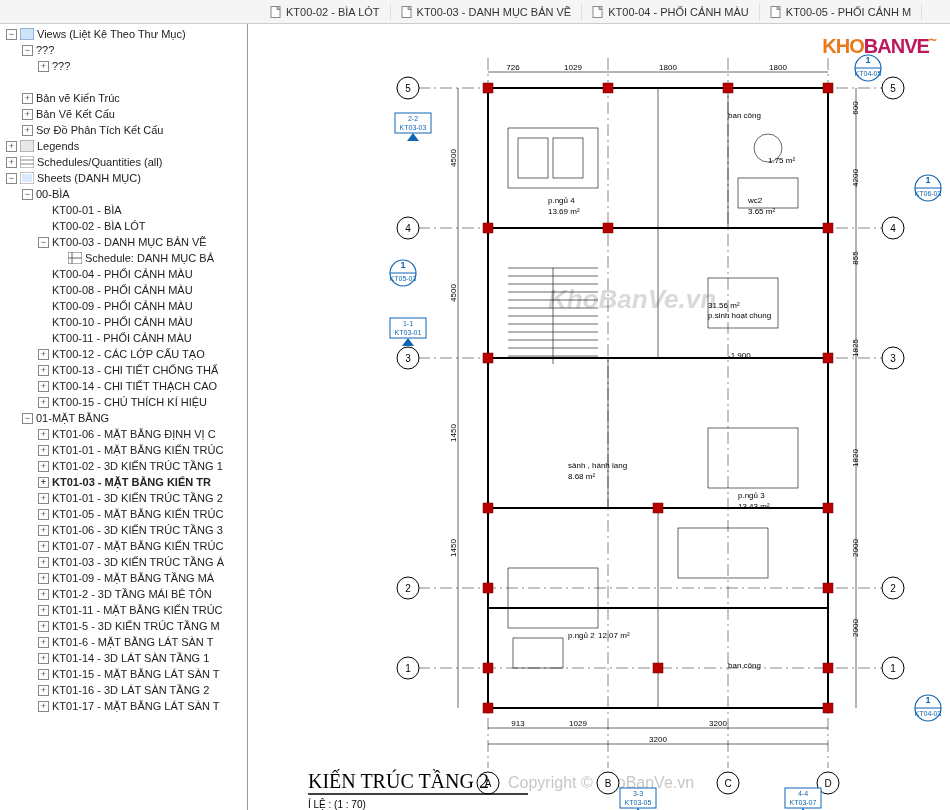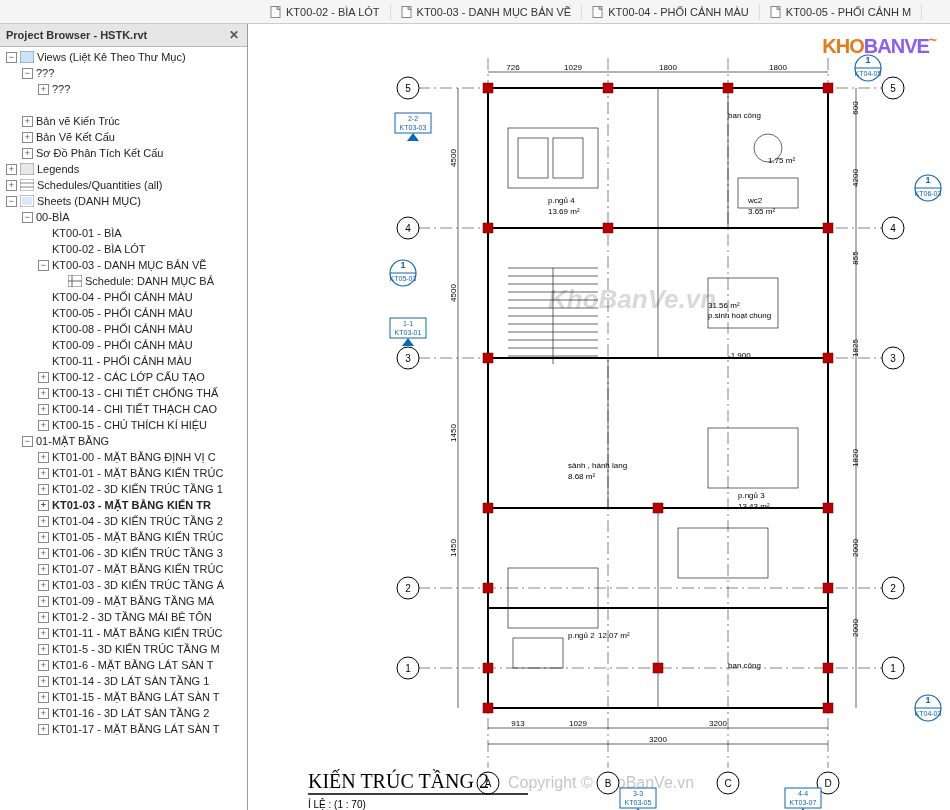--- a/index.html
+++ b/index.html
@@ -22,21 +22,21 @@
 .tree-item { display: flex; align-items: center; height: 16px; white-space: nowrap; color: #222; }
 .tree-item.bold { font-weight: 700; }
 .expander { width: 11px; height: 11px; border: 1px solid #888; display: flex; align-items: center; justify-content: center; font-size: 9px; line-height: 1; margin-right: 3px; color: #555; background: #fff; }
 .expander.empty { border: none; }
 .node-icon { width: 14px; height: 12px; margin-right: 3px; display: inline-block; }
 .indent { display: inline-block; }
 
 .canvas { flex: 1; background: #fff; position: relative; overflow: hidden; }
 .watermark-logo { position: absolute; top: 8px; right: 14px; font-family: Arial, sans-serif; font-weight: 700; font-size: 20px; letter-spacing: -1px; }
 .watermark-logo .k1 { color: #e87a1c; }
-.watermark-logo .k2 { color: #8b5cf6; }
+.watermark-logo .k2 { color: #be185d; }
 .watermark-logo .tilde { color: #e87a1c; font-size: 14px; vertical-align: super; }
 .wm-center { position: absolute; top: 260px; left: 300px; color: rgba(120,120,120,0.28); font-size: 26px; font-weight: 600; font-style: italic; }
 .wm-bottom { position: absolute; bottom: 18px; left: 260px; color: rgba(90,90,90,0.35); font-size: 16px; }
 
 .plan-svg { position: absolute; top: 4px; left: 60px; }
 
 .grid-bubble { fill: #fff; stroke: #000; stroke-width: 1; }
 .grid-text { font-size: 10px; text-anchor: middle; dominant-baseline: central; }
 .dim-text { font-size: 8px; text-anchor: middle; fill: #000; }
 .room-text { font-size: 8px; fill: #000; }
@@ -81,24 +81,20 @@
         <rect x="1" y="0.5" width="9" height="11" fill="#fff" stroke="#888"></rect>
         <path d="M7 0.5 L10 3.5 L7 3.5 Z" fill="#ddd" stroke="#888"></path>
       </svg>
       <span>KT00-05 - PHỐI CẢNH M</span>
     </div>
   </div>
 
 <div class="main">
 
   <div class="browser">
-    <div class="browser-header">
-      <span>Project Browser - HSTK.rvt</span>
-      <span class="browser-close">✕</span>
-    </div>
     <div class="tree-wrap" id="tree-wrap">
         <div class="tree-item">
           <span class="indent" style="width:4px"></span>
           <span class="expander">−</span>
           <span class="node-icon"><svg width="14" height="12">
               <rect width="14" height="12" fill="#cfe3f7" stroke="#5a8bc0"></rect>
             </svg></span>
           <span>Views (Liệt Kê Theo Thư Mục)</span>
         </div>
         <div class="tree-item">
@@ -189,31 +185,31 @@
           <span>Schedule: DANH MỤC BẢ</span>
         </div>
         <div class="tree-item">
           <span class="indent" style="width:36px"></span>
           <span class="expander empty"></span>
           <span>KT00-04 - PHỐI CẢNH MÀU</span>
         </div>
         <div class="tree-item">
           <span class="indent" style="width:36px"></span>
           <span class="expander empty"></span>
-          <span>KT00-05 - PHỐI CẢNH MÀU</span>
-        </div>
-        <div class="tree-item">
-          <span class="indent" style="width:36px"></span>
-          <span class="expander empty"></span>
           <span>KT00-08 - PHỐI CẢNH MÀU</span>
         </div>
         <div class="tree-item">
           <span class="indent" style="width:36px"></span>
           <span class="expander empty"></span>
           <span>KT00-09 - PHỐI CẢNH MÀU</span>
+        </div>
+        <div class="tree-item">
+          <span class="indent" style="width:36px"></span>
+          <span class="expander empty"></span>
+          <span>KT00-10 - PHỐI CẢNH MÀU</span>
         </div>
         <div class="tree-item">
           <span class="indent" style="width:36px"></span>
           <span class="expander empty"></span>
           <span>KT00-11 - PHỐI CẢNH MÀU</span>
         </div>
         <div class="tree-item">
           <span class="indent" style="width:36px"></span>
           <span class="expander">+</span>
           <span>KT00-12 - CÁC LỚP CẤU TẠO</span>
@@ -234,41 +230,41 @@
           <span>KT00-15 - CHÚ THÍCH KÍ HIỆU</span>
         </div>
         <div class="tree-item">
           <span class="indent" style="width:20px"></span>
           <span class="expander">−</span>
           <span>01-MẶT BẰNG</span>
         </div>
         <div class="tree-item">
           <span class="indent" style="width:36px"></span>
           <span class="expander">+</span>
-          <span>KT01-00 - MẶT BẰNG ĐỊNH VỊ C</span>
+          <span>KT01-06 - MẶT BẰNG ĐỊNH VỊ C</span>
         </div>
         <div class="tree-item">
           <span class="indent" style="width:36px"></span>
           <span class="expander">+</span>
           <span>KT01-01 - MẶT BẰNG KIẾN TRÚC</span>
         </div>
         <div class="tree-item">
           <span class="indent" style="width:36px"></span>
           <span class="expander">+</span>
           <span>KT01-02 - 3D KIẾN TRÚC TẦNG 1</span>
         </div>
         <div class="tree-item bold">
           <span class="indent" style="width:36px"></span>
           <span class="expander">+</span>
           <span>KT01-03 - MẶT BẰNG KIẾN TR</span>
         </div>
         <div class="tree-item">
           <span class="indent" style="width:36px"></span>
           <span class="expander">+</span>
-          <span>KT01-04 - 3D KIẾN TRÚC TẦNG 2</span>
+          <span>KT01-01 - 3D KIẾN TRÚC TẦNG 2</span>
         </div>
         <div class="tree-item">
           <span class="indent" style="width:36px"></span>
           <span class="expander">+</span>
           <span>KT01-05 - MẶT BẰNG KIẾN TRÚC</span>
         </div>
         <div class="tree-item">
           <span class="indent" style="width:36px"></span>
           <span class="expander">+</span>
           <span>KT01-06 - 3D KIẾN TRÚC TẦNG 3</span>

